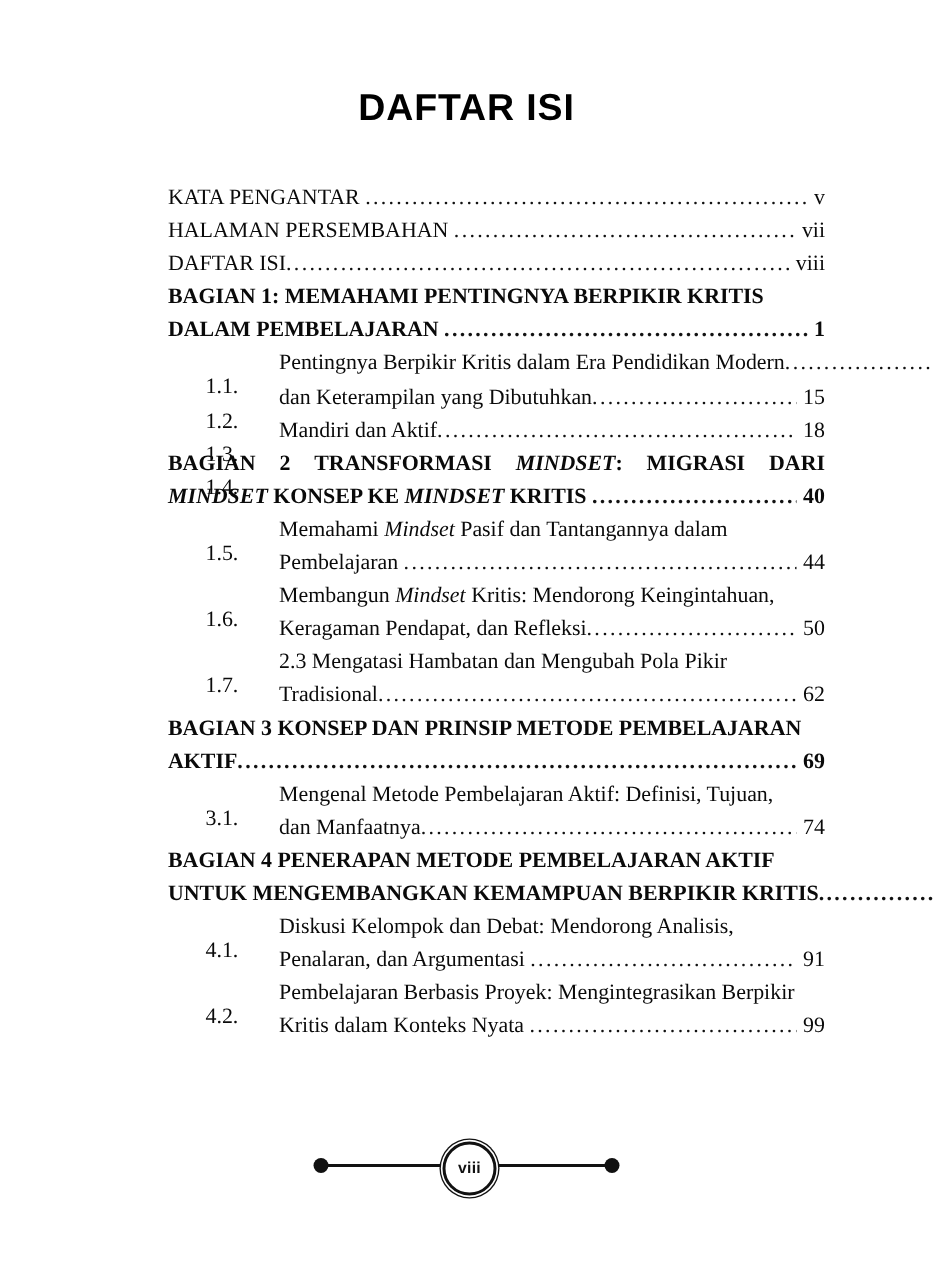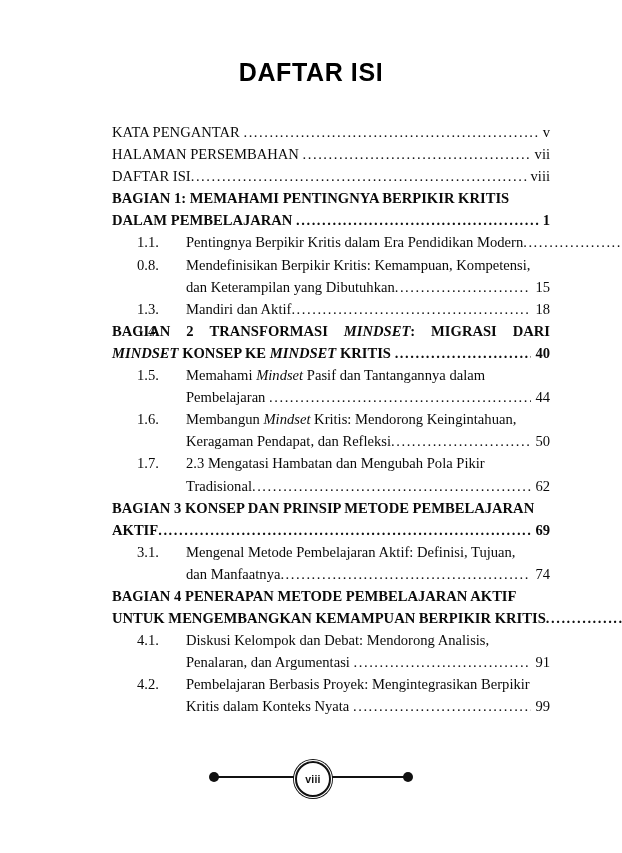--- a/index.html
+++ b/index.html
@@ -67,21 +67,21 @@
   
   .sub {
     position: relative;
     padding-left: 74px;
     font-size: 14.6px;
     line-height: 22.1px;
   }
   .sub .num {
     position: absolute;
     left: 25px;
-    top: 0;
+    top: 16px;
     width: 46px;
   }
   .sub .body { display: block; }
 
   .row {
     display: flex;
     align-items: baseline;
     width: 100%;
   }
   .row .txt { white-space: pre; }
@@ -215,23 +215,22 @@
       <span class="body">
         <span class="row">
           <span class="txt">Pentingnya Berpikir Kritis dalam Era Pendidikan Modern</span>
           <span class="leader short">.....</span>
 
         </span>
       </span>
     </div>
 
     <div class="sub">
-      <span class="num">0.8.</span>
-      <span class="body">
-        <span class="plain">Mendefinisikan Berpikir Kritis: Kemampuan, Kompetensi,</span>
+      <span class="num">1.2.</span>
+      <span class="body">
         <span class="row">
           <span class="txt">dan Keterampilan yang Dibutuhkan</span>
           <span class="leader"></span>
           <span class="pg">15</span>
         </span>
       </span>
     </div>
 
     <div class="sub">
       <span class="num">1.3.</span>

